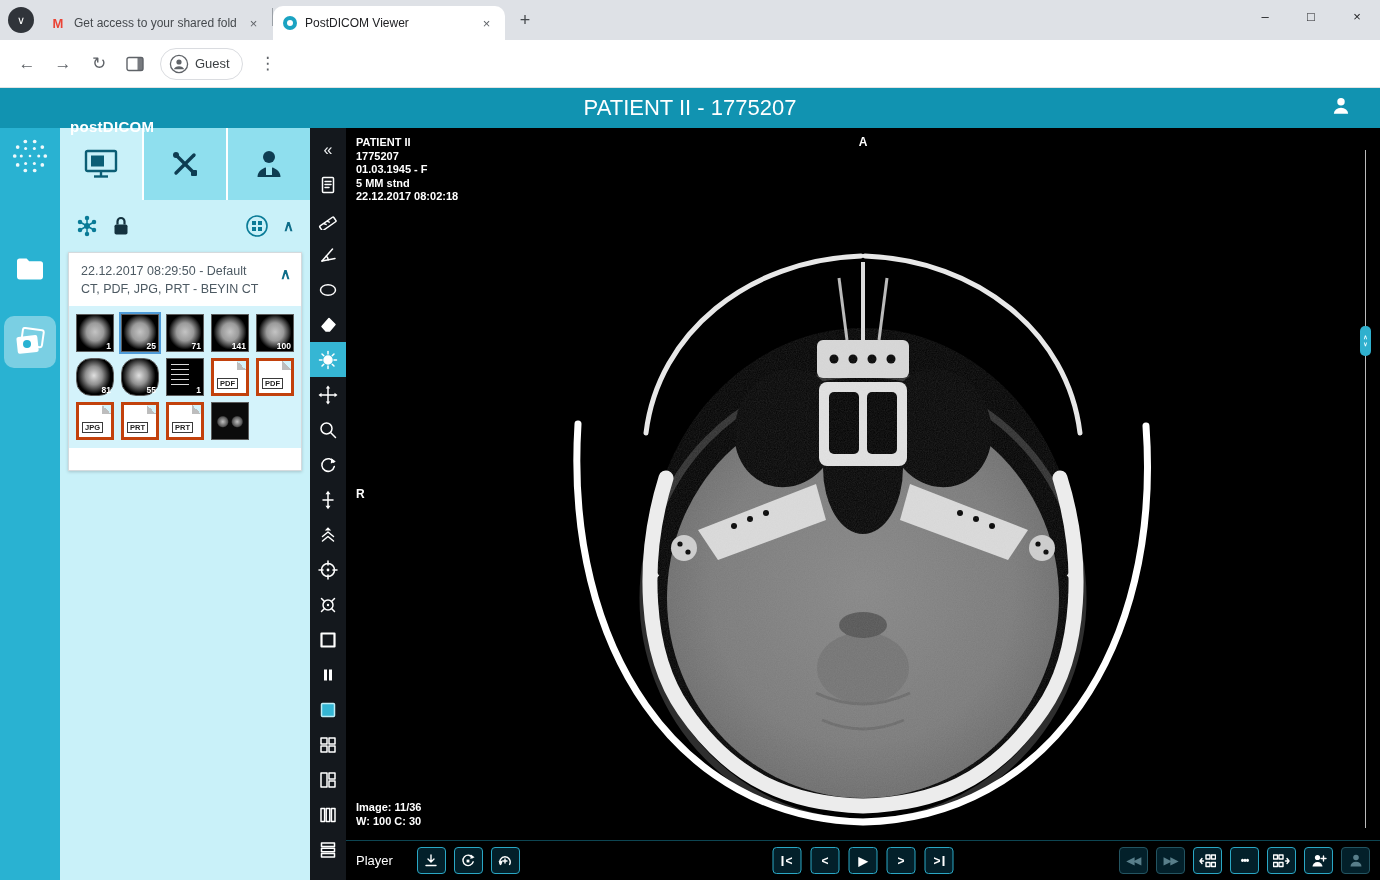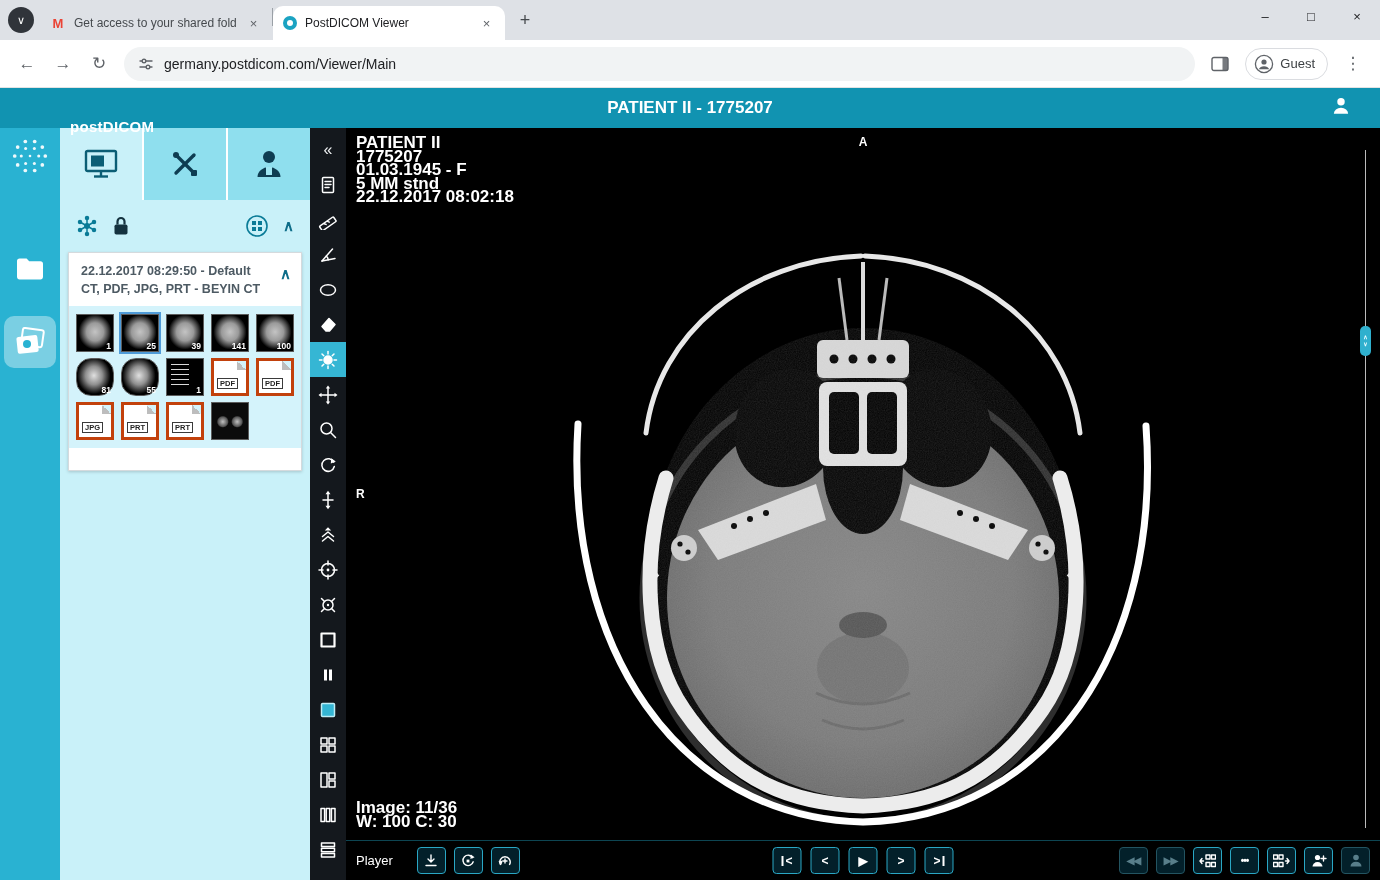--- a/index.html
+++ b/index.html
@@ -24,21 +24,21 @@
   
   .navbar { height:48px; background:#fff; display:flex; align-items:center; gap:2px; padding:0 10px; flex-shrink:0; border-bottom:1px solid #e3e3e3; }
   .nav-btn { width:34px; height:34px; display:flex; align-items:center; justify-content:center; font-size:17px; color:#5f6368; border-radius:50%; }
   .urlbar { flex:1; height:34px; background:#f1f3f4; border-radius:17px; display:flex; align-items:center; gap:10px; padding:0 14px; margin:0 6px; color:#202124; font-size:14px; }
   .guest-chip { height:32px; border:1px solid #dadce0; border-radius:16px; display:flex; align-items:center; gap:6px; padding:0 12px 0 8px; font-size:13px; color:#3c4043; margin:0 6px; }
 
   
   .app { flex:1; display:flex; flex-direction:column; min-height:0; }
   .app-header { height:40px; background:#1193b1; display:flex; align-items:center; color:#fff; position:relative; flex-shrink:0; }
   .app-logo { margin-left:70px; font-size:15px; font-weight:bold; letter-spacing:.3px;margin-top:36px; }
-  .app-title { position:absolute; left:50%; transform:translateX(-50%); font-size:17px; font-weight:bold;text-align:right; }
+  .app-title { position:absolute; left:50%; transform:translateX(-50%); font-size:22px; font-weight:normal;text-align:right; }
   .app-user { position:absolute; right:28px; }
 
   .app-body { flex:1; display:flex; min-height:0; }
 
   
   .left-strip { width:60px; background:#29b2d2; display:flex; flex-direction:column; align-items:center; flex-shrink:0; }
   .strip-logo { margin-top:4px; }
   .strip-item { width:52px; height:52px; display:flex; align-items:center; justify-content:center; border-radius:10px; }
   .strip-item.folder { margin-top:62px; }
   .strip-item.selected { margin-top:22px; background:rgba(255,255,255,.38); }
@@ -48,21 +48,21 @@
   .panel-tabs { display:flex; height:72px; flex-shrink:0; }
   .ptab { flex:1; display:flex; align-items:center; justify-content:center; background:#8fdfee; border-right:2px solid #fff; }
   .ptab:last-child { border-right:none; }
   .ptab.active { background:#c9f1f9; }
   .tools-row { display:flex; align-items:center; gap:14px; padding:14px 16px 12px 16px; flex-shrink:0; }
   .tools-row .spacer { flex:1; }
   .chev { color:#0d6d89; font-size:15px; font-weight:bold; }
 
   .series-card { margin:2px 8px 0 8px; background:#fff; border:1px solid #d5dadd; box-shadow:0 1px 3px rgba(0,0,0,.18); }
   .series-header { display:flex; padding:10px 10px 8px 12px; color:#4d5a63; font-size:12.5px; line-height:1.4; }
-  .series-header .txt { flex:1;font-weight:bold; }
+  .series-header .txt { flex:1; }
   .series-thumbs { background:#d4f3fb; padding:8px; display:grid; grid-template-columns:repeat(5, 38px); gap:6px 7px; justify-content:center; }
   .series-foot { height:22px; background:#fff; }
 
   .thumb { width:38px; height:38px; position:relative; background:#0b0b0b; border:1px solid #5c5c5c; }
   .thumb.selected { outline:2px solid #4f9bd8; outline-offset:0; }
   .thumb .num { position:absolute; right:2px; bottom:0; color:#fff; font-size:8.5px; font-weight:bold; }
   .thumb .num:empty, .thumb .doc-label:empty { display:none; }
   .thumb-ct { background:radial-gradient(ellipse 62% 66% at 50% 47%, #c4c4c4 0%, #9a9a9a 38%, #404040 60%, #000 74%); }
   .thumb-ct.v-sag { background:radial-gradient(ellipse 58% 64% at 47% 46%, #e0e0e0 0%, #8f8f8f 40%, #2a2a2a 68%, #000 80%);border-radius:15px; }
   .thumb-scout { background:#000; }
@@ -79,21 +79,21 @@
   
   .toolbar { width:36px; background:#14181d; display:flex; flex-direction:column; align-items:center; padding-top:4px; flex-shrink:0; }
   .tbtn { width:36px; height:35px; display:flex; align-items:center; justify-content:center; color:#f0f2f4; font-size:16px; flex-shrink:0; }
   .tbtn.active { background:#35b6d4; }
   .tbtn svg { stroke:#fff; fill:none; stroke-width:1.5; stroke-linecap:round; stroke-linejoin:round; }
 
   
   .main-col { flex:1; display:flex; flex-direction:column; min-width:0; }
   .viewer { flex:1; position:relative; background:#000; overflow:hidden; }
   .ct-svg { position:absolute; inset:0; width:100%; height:100%; }
-  .ov { position:absolute; color:#fff; font-size:17px; font-weight:bold; line-height:13.5px; text-shadow:0 0 2px #000; }
+  .ov { position:absolute; color:#fff; font-size:11px; font-weight:bold; line-height:13.5px; text-shadow:0 0 2px #000; }
   .ov-tl { left:10px; top:8px; }
   .ov-a { top:8px; left:50%; transform:translateX(-50%); font-size:12px; }
   .ov-r { left:10px; top:360px; font-size:12px; }
   .ov-bl { left:10px; bottom:12px; }
   .scroll-track { position:absolute; right:14px; top:22px; bottom:12px; width:1px; background:#dcdcdc; opacity:.85; }
   .scroll-thumb { position:absolute; right:9px; top:198px; width:11px; height:30px; background:#2fb0ce; border-radius:5px; display:flex; flex-direction:column; align-items:center; justify-content:center; color:#eafcff; font-size:6px; line-height:7px; font-weight:bold; }
 
   
   .player-bar { height:40px; background:#000; border-top:1px solid #0d4552; display:flex; align-items:center; padding:0 10px; gap:8px; position:relative; flex-shrink:0; }
   .player-label { color:#fff; font-size:13px; margin-right:16px; }
@@ -131,31 +131,20 @@
       <div class="win-btn">–</div>
       <div class="win-btn">□</div>
       <div class="win-btn">×</div>
     </div>
   </div>
 
   <div class="navbar">
     <div class="nav-btn">←</div>
     <div class="nav-btn">→</div>
     <div class="nav-btn">↻</div>
-    <div class="urlbar">
-      <svg width="16" height="16" viewBox="0 0 16 16">
-        <g stroke="#5f6368" stroke-width="1.4" fill="none" stroke-linecap="round">
-          <line x1="2" y1="5" x2="14" y2="5"></line>
-            <circle cx="6" cy="5" r="1.8" fill="#fff"></circle>
-          <line x1="2" y1="11" x2="14" y2="11"></line>
-            <circle cx="10" cy="11" r="1.8" fill="#fff"></circle>
-        </g>
-      </svg>
-      <span>germany.postdicom.com/Viewer/Main</span>
-    </div>
     <div class="nav-btn">
       <svg width="18" height="16" viewBox="0 0 18 16">
           <rect x="1" y="1.5" width="16" height="13" rx="2" stroke="#5f6368" stroke-width="1.4" fill="none"></rect>
           <rect x="11.5" y="1.5" width="5.5" height="13" fill="#5f6368" opacity=".85"></rect>
         </svg>
     </div>
     <div class="guest-chip">
       <svg width="20" height="20" viewBox="0 0 20 20">
         <circle cx="10" cy="10" r="8.6" stroke="#5f6368" stroke-width="1.3" fill="none"></circle>
         <circle cx="10" cy="8" r="2.6" fill="#5f6368"></circle>
@@ -295,21 +284,21 @@
                 <span class="num">1</span>
 
               </div>
 
               <div class="thumb thumb-ct selected">
                 <span class="num">25</span>
 
               </div>
 
               <div class="thumb thumb-ct">
-                <span class="num">39</span>
+                <span class="num">71</span>
 
               </div>
 
               <div class="thumb thumb-ct">
                 <span class="num">141</span>
 
               </div>
 
               <div class="thumb thumb-ct">
                 <span class="num">100</span>

